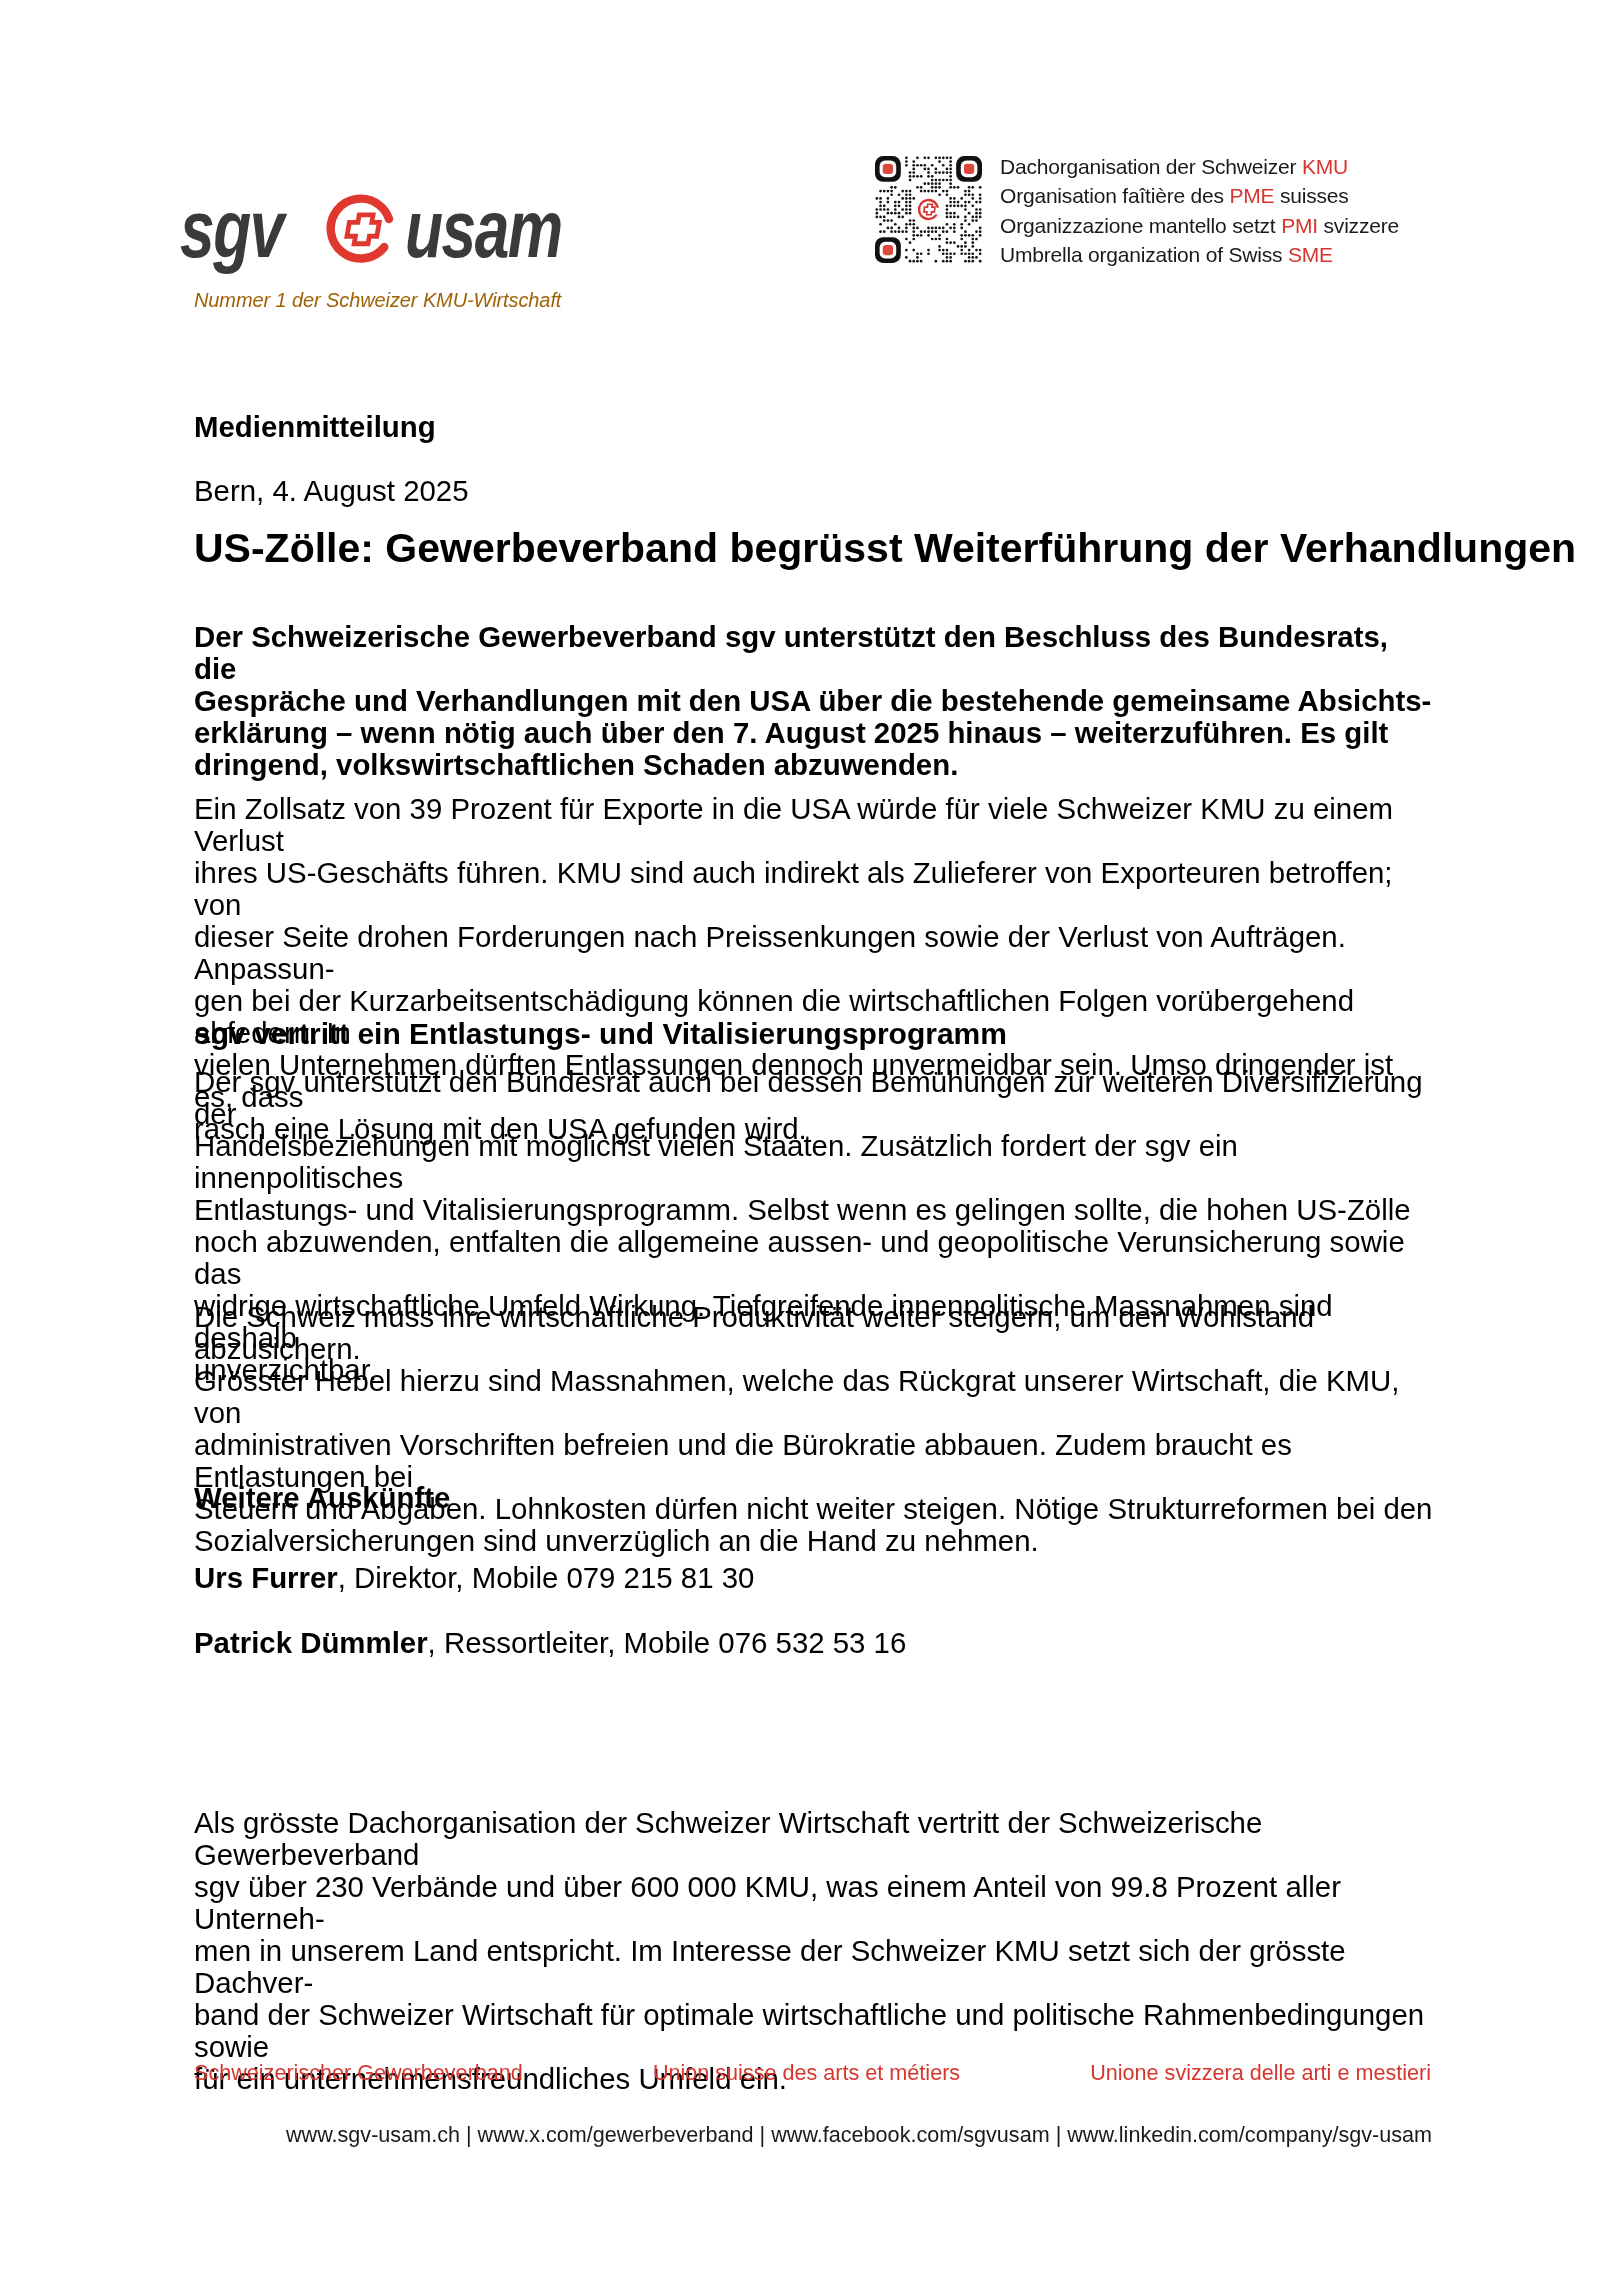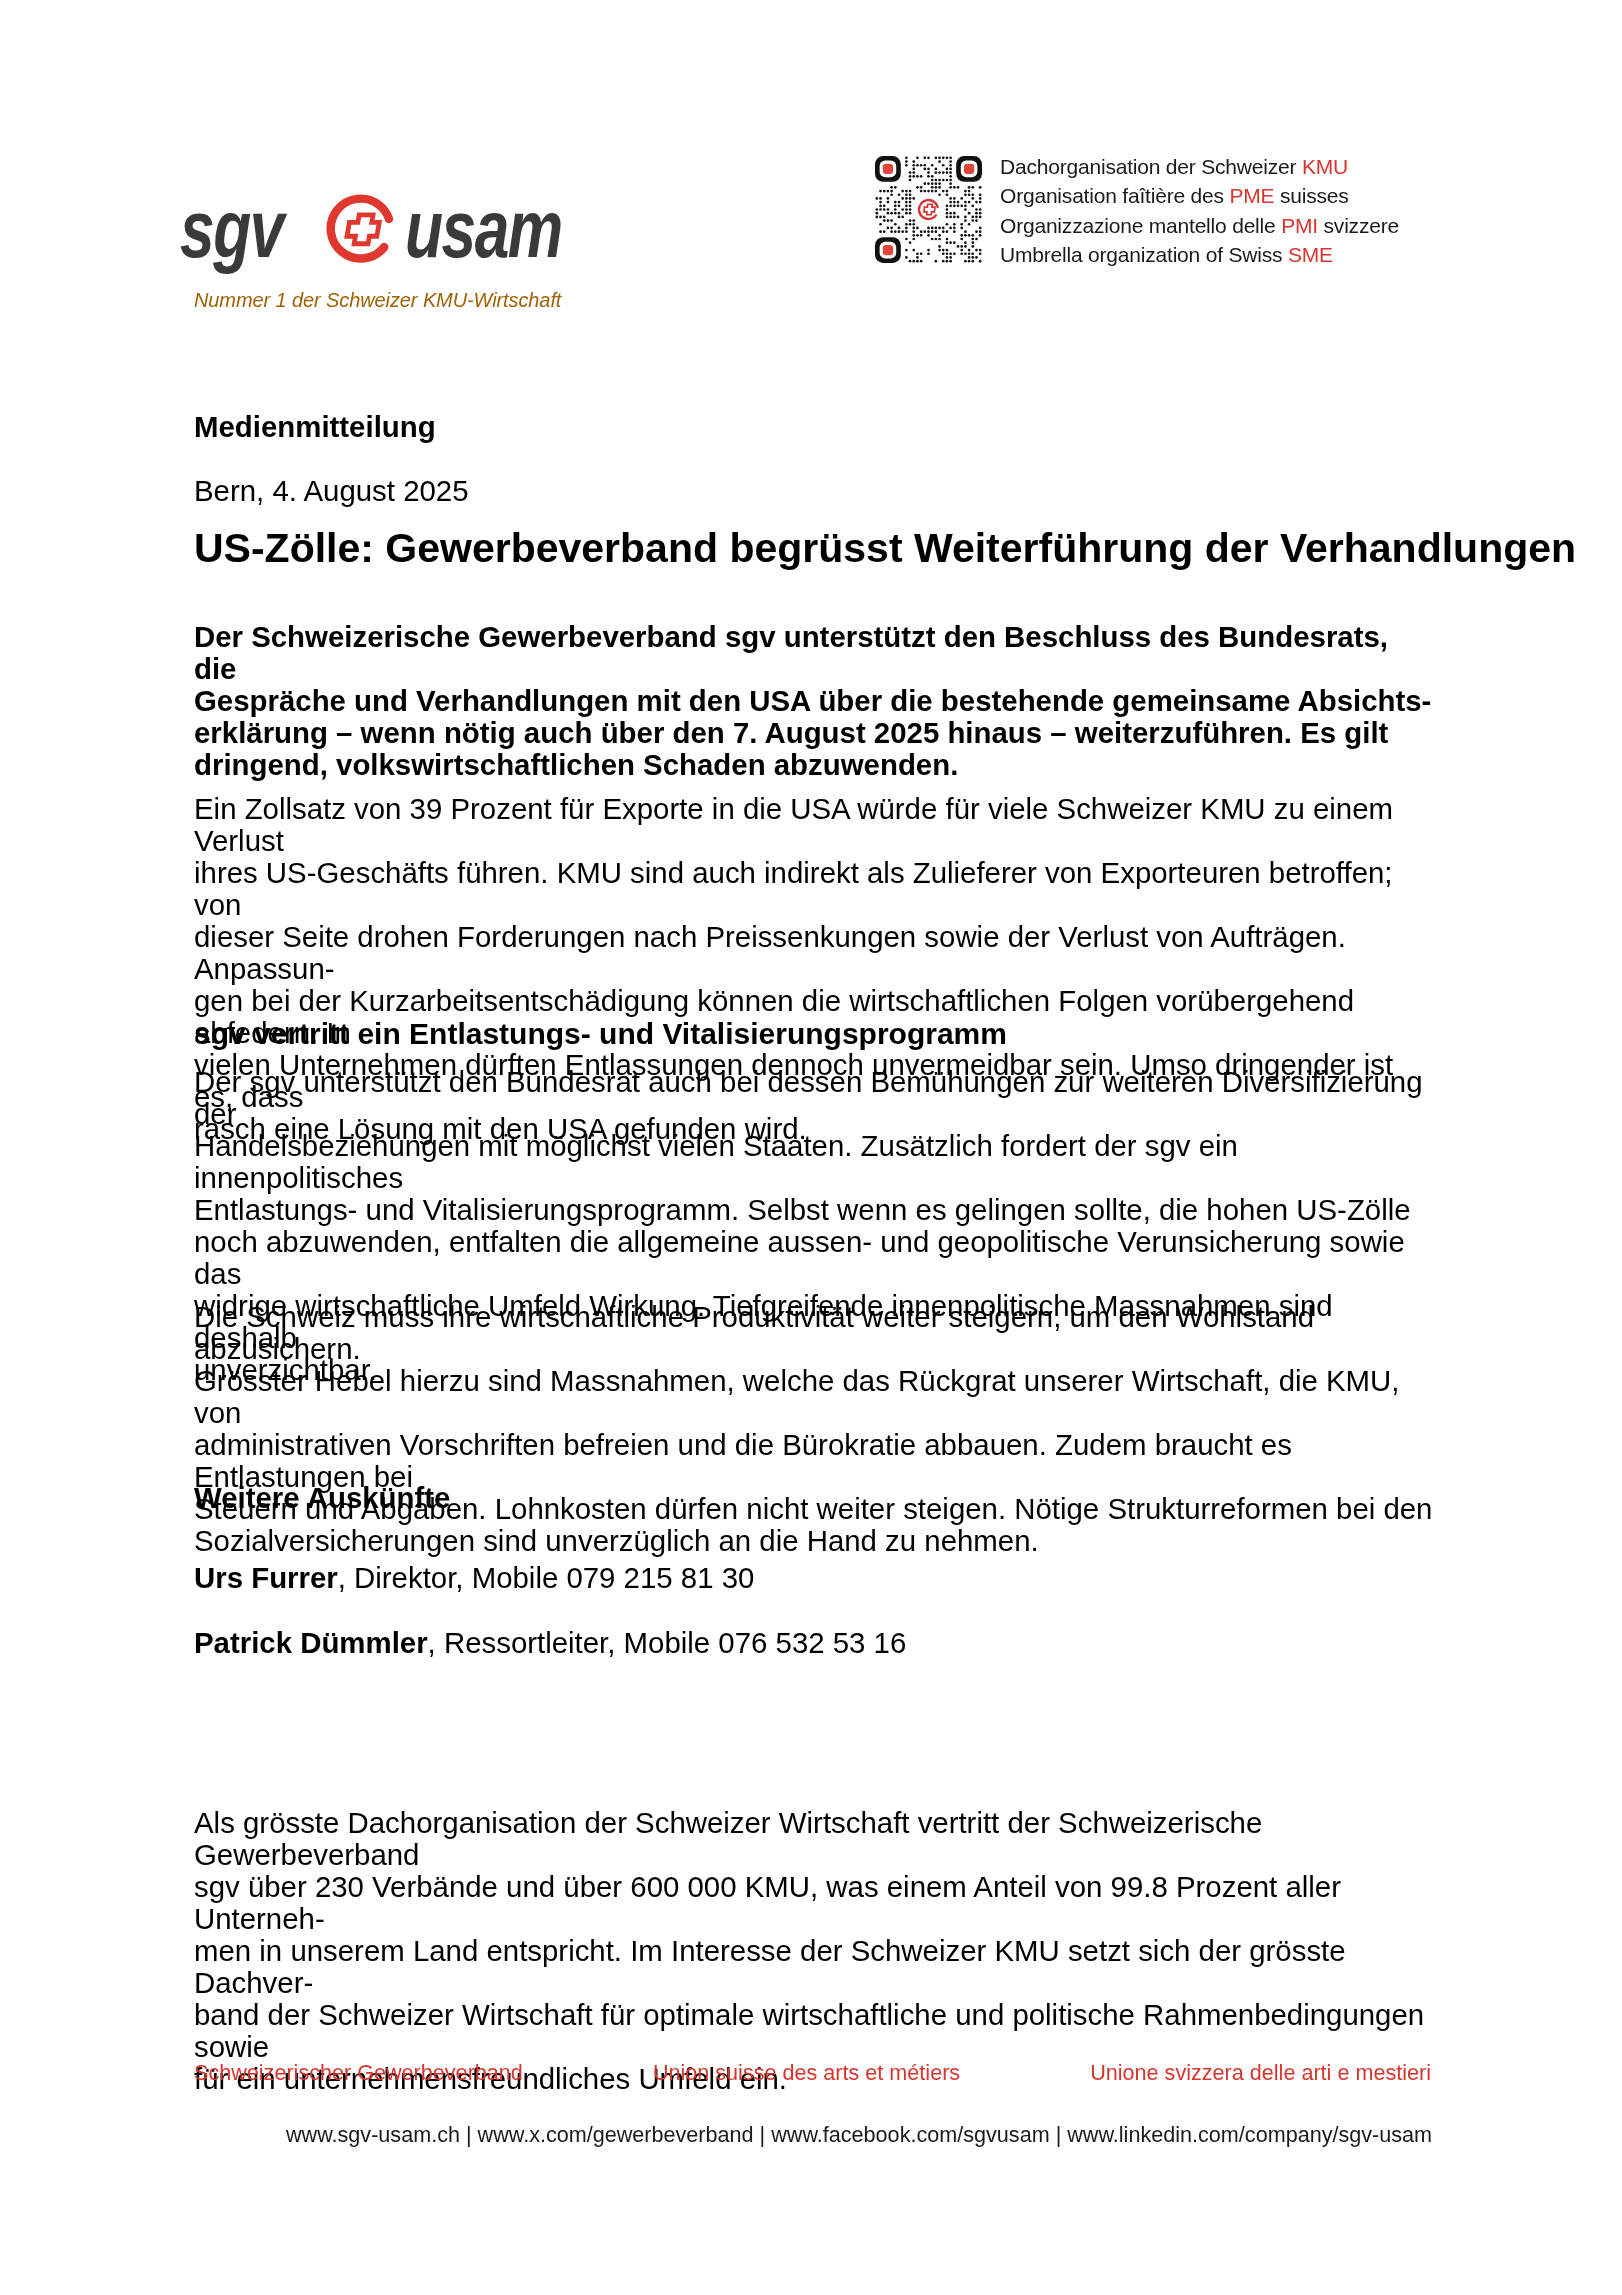--- a/index.html
+++ b/index.html
@@ -397,21 +397,21 @@
       <g fill="none" stroke="#d7362f" stroke-linecap="round">
         <circle cx="81.5" cy="81.5" r="14.5" stroke-width="3.6" stroke-dasharray="77 14" transform="rotate(38 81.5 81.5)"></circle>
         <path d="M75.5 78 h4.5 v-4.5 h7 v4.5 h4.5 v7 h-4.5 v4.5 h-7 v-4.5 h-4.5 z" stroke-width="2.6" fill="#ffffff" transform="skewX(-6) translate(8 0)"></path>
       </g>
     </svg>
   </div>
 
   <div class="abs hdr-lines">
     <div><span>Dachorganisation der Schweizer </span><span class="red">KMU</span><span></span></div>
     <div><span>Organisation faîtière des </span><span class="red">PME</span><span> suisses</span></div>
-    <div><span>Organizzazione mantello delle </span><span class="red">PMI</span><span> svizzere</span></div>
+    <div><span>Organizzazione mantello setzt </span><span class="red">PMI</span><span> svizzere</span></div>
     <div><span>Umbrella organization of Swiss </span><span class="red">SME</span><span></span></div>
   </div>
 
   <div class="abs blk meta-blk">
     <div class="b">Medienmitteilung</div>
     <div>Bern, 4. August 2025</div>
   </div>
 
   <div class="abs blk title-blk">US-Zölle: Gewerbeverband begrüsst Weiterführung der Verhandlungen</div>
 

